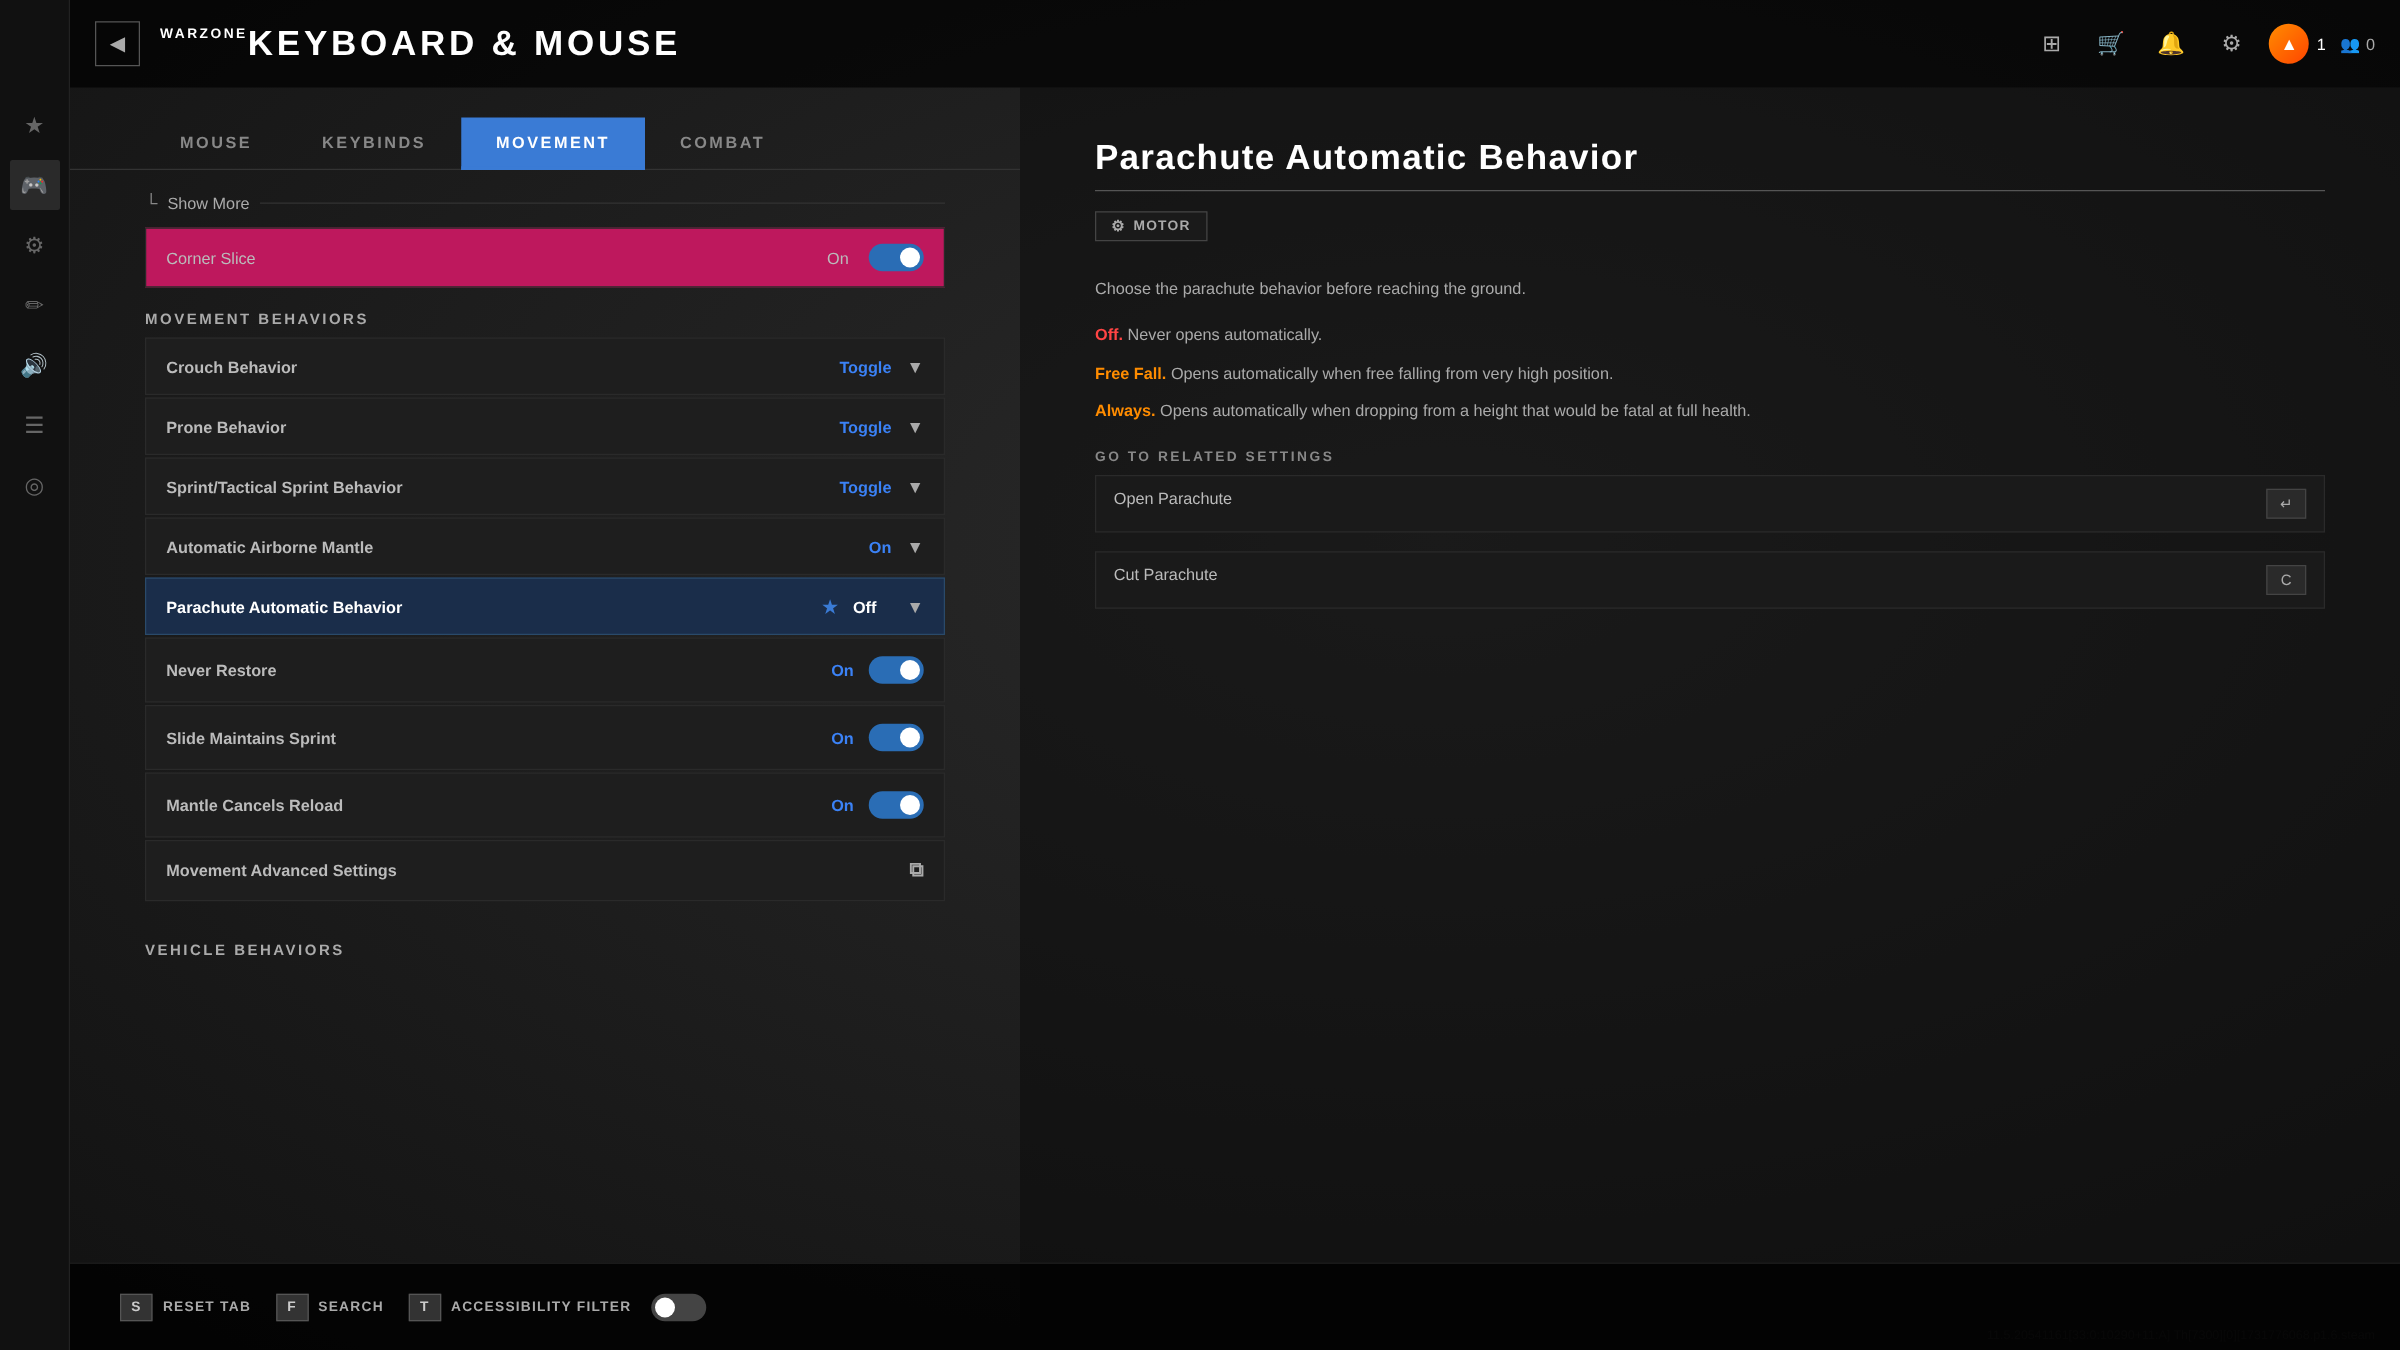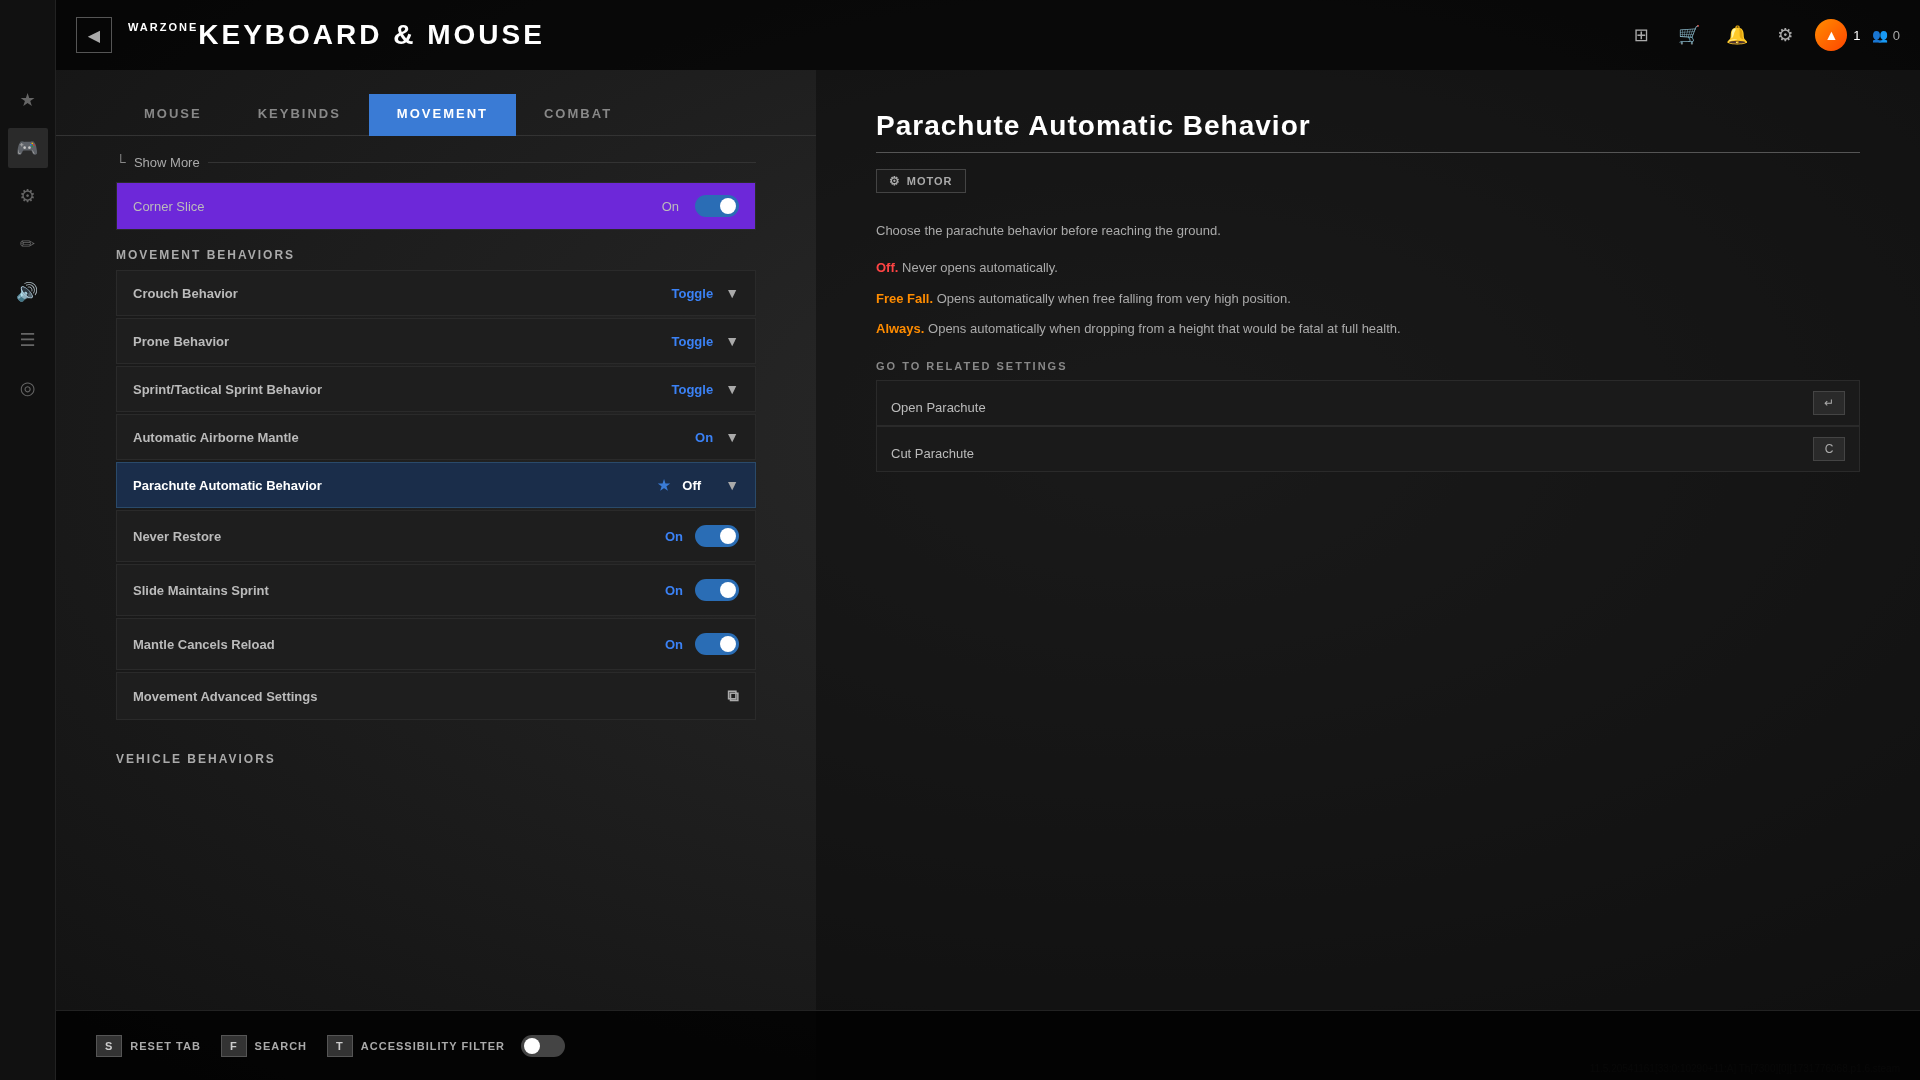--- a/index.html
+++ b/index.html
@@ -225,21 +225,21 @@
 
     .show-more-bar {
       flex: 1;
       height: 1px;
       background: #333;
     }
 
     .corner-slice-row {
       display: flex;
       align-items: center;
-      background: #6d28d9;
+      background: #be185d;
       border: 1px solid #2a2a2a;
       padding: 12px 16px;
       margin-bottom: 2px;
     }
 
     .corner-slice-label {
       flex: 1;
       font-size: 13px;
       color: #bbb;
     }
@@ -408,25 +408,25 @@
       font-size: 11px;
       font-weight: bold;
       letter-spacing: 2px;
       text-transform: uppercase;
       color: #888;
       margin: 20px 0 8px;
     }
 
     .related-setting-row {
       display: flex;
-      align-items: flex-end;
+      align-items: flex-start;
       background: #1a1a1a;
       border: 1px solid #2a2a2a;
       padding: 10px 14px;
-      margin-bottom: 0;
+      margin-bottom: 15px;
       cursor: pointer;
       gap: 42px;
     }
 
     .related-setting-label {
       flex: 1;
       font-size: 13px;
       color: #bbb;
     }
 

